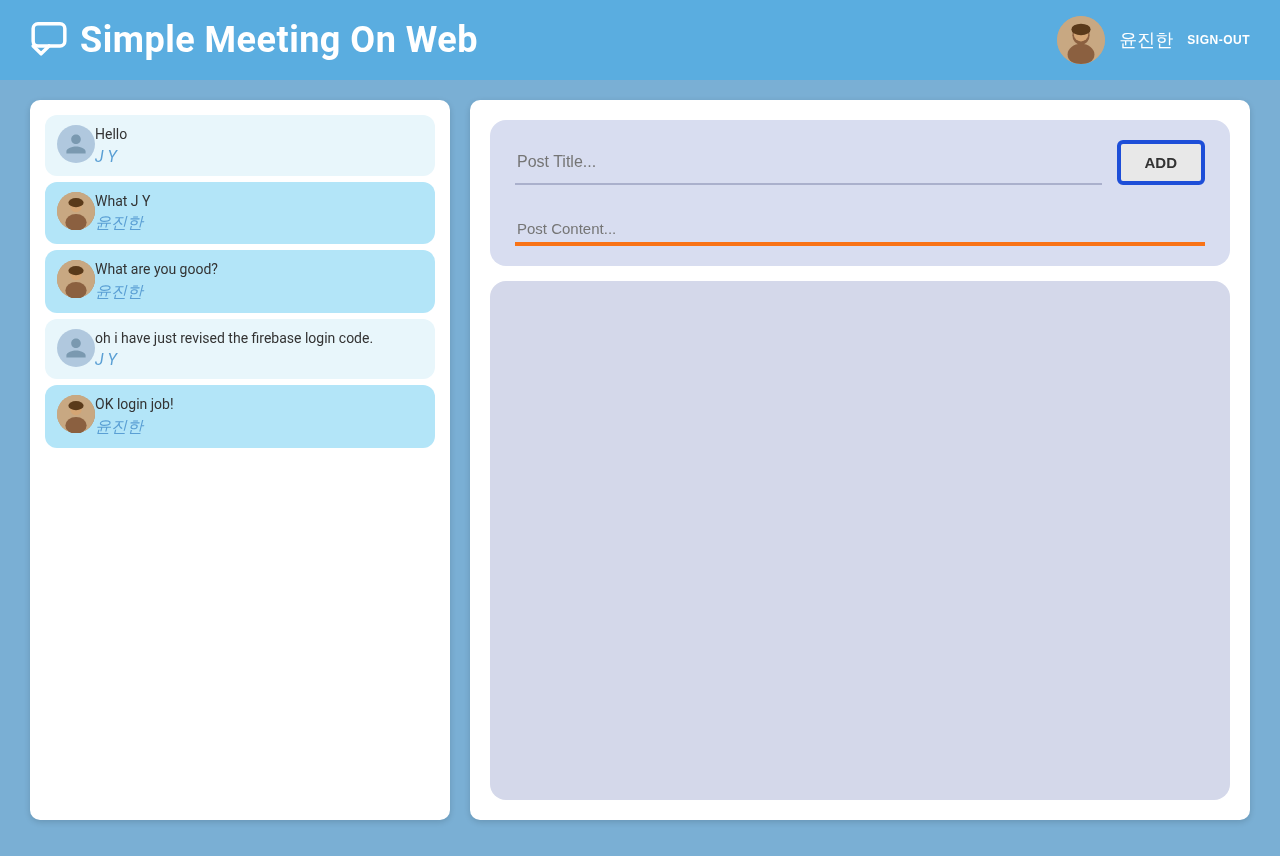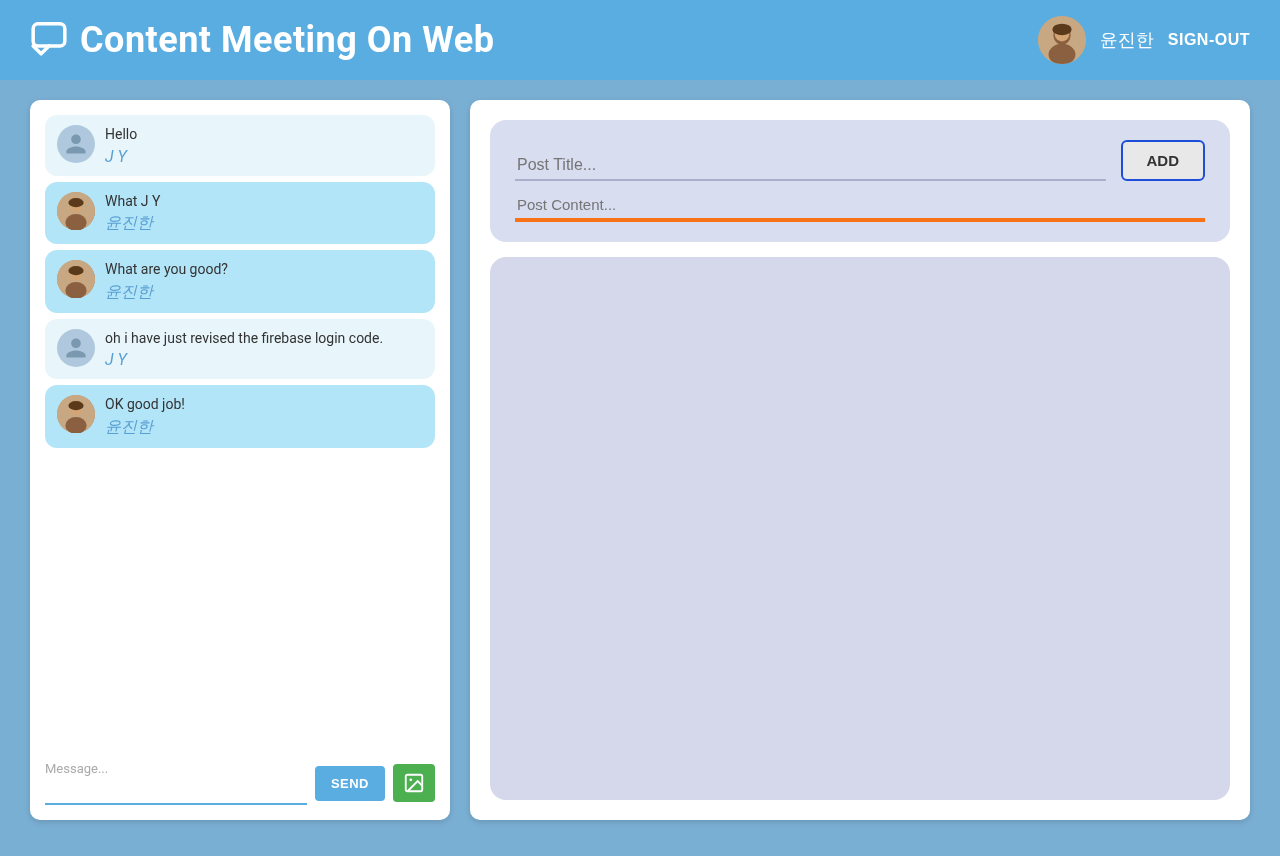--- a/index.html
+++ b/index.html
@@ -59,21 +59,21 @@
     }
 
     .user-name {
       color: white;
       font-size: 18px;
       font-weight: 500;
     }
 
     .sign-out-btn {
       color: white;
-      font-size: 16px;
+      font-size: 12px;
       font-weight: 700;
       cursor: pointer;
       background: none;
       border: none;
       letter-spacing: 0.5px;
     }
 
     
     .main-content {
       display: flex;
@@ -97,21 +97,20 @@
       flex: 1;
       display: flex;
       flex-direction: column;
       gap: 6px;
       margin-bottom: 15px;
     }
 
     .message-item {
       display: flex;
       align-items: flex-start;
-      gap: 10px;
       padding: 10px 12px;
       border-radius: 12px;
     }
 
     .message-item.other {
       background-color: #e8f6fb;
     }
 
     .message-item.self {
       background-color: #b3e5f8;
@@ -231,39 +230,38 @@
     }
 
     .post-form {
       background: #d8ddf0;
       border-radius: 16px;
       padding: 20px 25px;
     }
 
     .post-form-top {
       display: flex;
-      align-items: flex-end;
       gap: 15px;
-      margin-bottom: 10px;
+      margin-bottom: 30px;
     }
 
     .post-title-input {
       flex: 1;
       border: none;
       border-bottom: 2px solid #aab0cc;
       background: transparent;
       font-size: 16px;
       color: #888;
       padding: 5px 2px;
       outline: none;
     }
 
     .add-btn {
       background: #e8e8e8;
-      border: 2px solid #1d4ed8;
+      border: 4px solid #1d4ed8;
       padding: 10px 24px;
       border-radius: 6px;
       font-size: 15px;
       font-weight: 700;
       cursor: pointer;
       color: #333;
     }
 
     .post-content-input {
       width: 100%;
@@ -301,21 +299,21 @@
 <body>
 
 <header class="header">
   <div class="header-left">
     <div class="header-icon">
       <svg width="38" height="38" viewBox="0 0 24 24" fill="none" stroke="white" stroke-width="2.2" stroke-linecap="round" stroke-linejoin="round">
         <rect x="2" y="3" width="20" height="14" rx="3" ry="3"></rect>
         <polyline points="2,17 7,22 12,17"></polyline>
       </svg>
     </div>
-    <span class="header-title">Content Meeting On Web</span>
+    <span class="header-title">Simple Meeting On Web</span>
   </div>
   <div class="header-right">
     <div class="user-avatar">
       <svg viewBox="0 0 100 100" width="48" height="48" xmlns="http://www.w3.org/2000/svg">
         <circle cx="50" cy="50" r="50" fill="#c8a882"></circle>
         <ellipse cx="50" cy="40" rx="18" ry="20" fill="#8b6040"></ellipse>
         <ellipse cx="50" cy="80" rx="28" ry="22" fill="#8b6040"></ellipse>
         <circle cx="50" cy="38" r="15" fill="#d4a574"></circle>
         <ellipse cx="50" cy="28" rx="20" ry="12" fill="#5a3a1a"></ellipse>
       </svg>
@@ -387,40 +385,26 @@
       <div class="message-item self">
         <div class="avatar-img">
           <svg viewBox="0 0 100 100" width="38" height="38" xmlns="http://www.w3.org/2000/svg">
             <circle cx="50" cy="50" r="50" fill="#c8a882"></circle>
             <circle cx="50" cy="38" r="15" fill="#d4a574"></circle>
             <ellipse cx="50" cy="28" rx="20" ry="12" fill="#5a3a1a"></ellipse>
             <ellipse cx="50" cy="80" rx="28" ry="22" fill="#8b6040"></ellipse>
           </svg>
         </div>
         <div class="msg-content">
-          <span class="msg-text">OK good job!</span>
+          <span class="msg-text">OK login job!</span>
           <span class="msg-author">윤진한</span>
         </div>
       </div>
     </div>
 
-    <div class="chat-input-area">
-      <div class="message-input-wrapper">
-        <span class="message-input-placeholder">Message...</span>
-        <input type="text" class="message-input" style="">
-      </div>
-      <button class="send-btn">SEND</button>
-      <button class="image-btn">
-        <svg viewBox="0 0 24 24" xmlns="http://www.w3.org/2000/svg">
-          <rect x="3" y="3" width="18" height="18" rx="2" ry="2" fill="none" stroke="white" stroke-width="2"></rect>
-          <circle cx="8.5" cy="8.5" r="1.5" fill="white"></circle>
-          <polyline points="21,15 16,10 5,21" fill="none" stroke="white" stroke-width="2"></polyline>
-        </svg>
-      </button>
-    </div>
   </div>
 
   <div class="post-panel">
 
     <div class="post-form">
       <div class="post-form-top">
         <input type="text" class="post-title-input" placeholder="Post Title..." style="">
         <button class="add-btn">ADD</button>
       </div>
       <input type="text" class="post-content-input" placeholder="Post Content..." style="">

